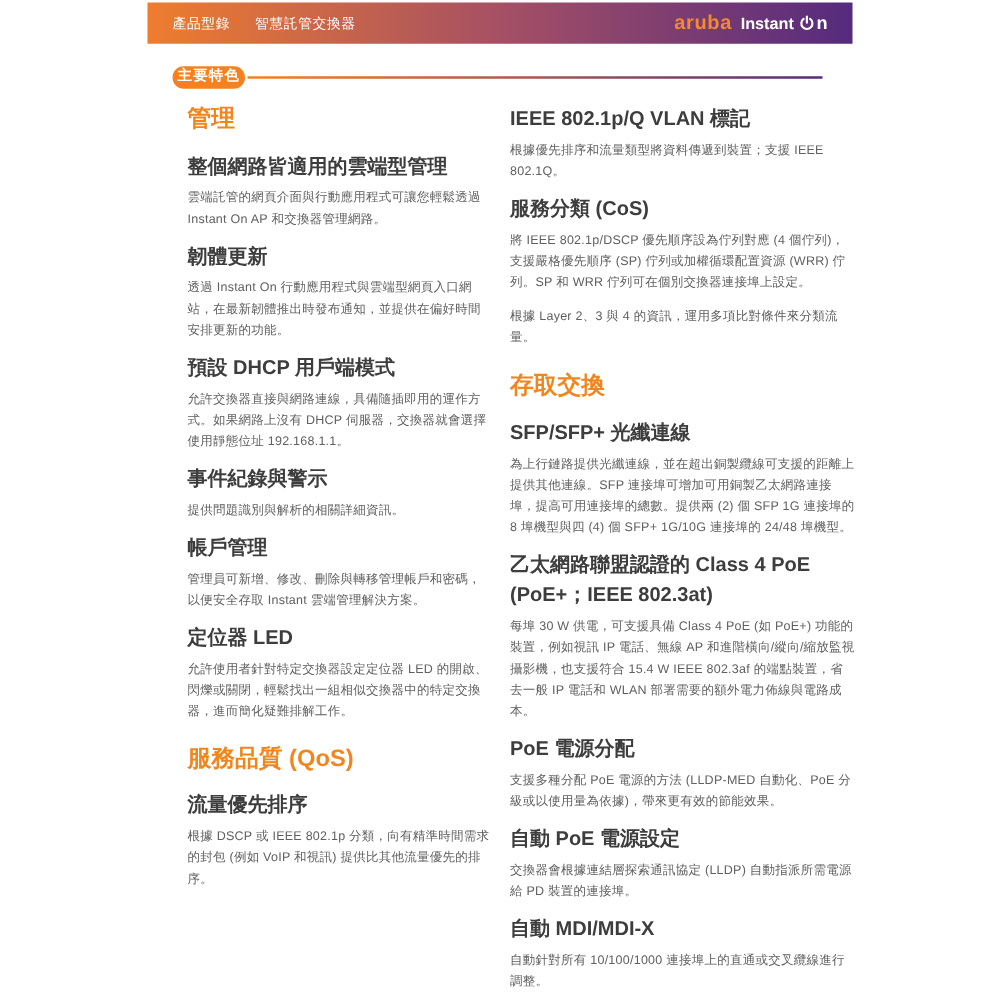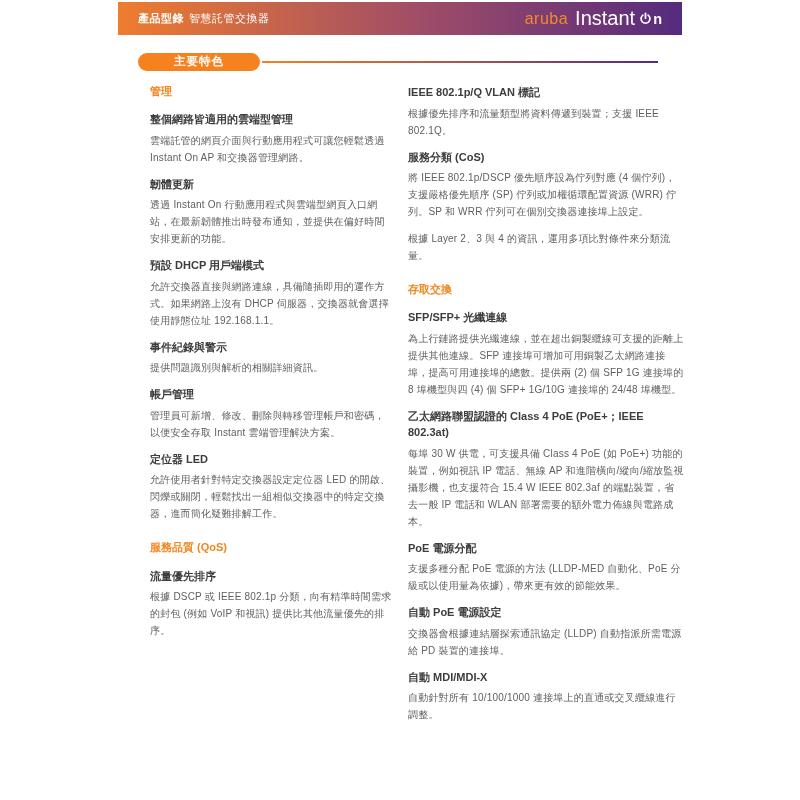--- a/index.html
+++ b/index.html
@@ -13,63 +13,63 @@
   .page{position:absolute;inset:0;overflow:hidden;}
 
   
   .header-bar{
     position:absolute;left:118px;top:2px;width:564px;height:33px;
     background:linear-gradient(90deg,var(--grad-start) 0%,#a24e66 52%,var(--grad-end) 100%);
     display:flex;align-items:center;justify-content:space-between;
     padding:0 20px;box-sizing:border-box;
   }
   .header-title{color:#ffffff;font-size:11px;letter-spacing:.5px;white-space:nowrap;}
-  .ht-bold{font-weight:bold;margin-right:5px;}
+  .ht-bold{font-weight:normal;margin-right:20px;}
   .logo{display:flex;align-items:center;white-space:nowrap;}
   .logo-aruba{
-    color:var(--aruba-orange);font-weight:normal;font-size:16px;
+    color:var(--aruba-orange);font-weight:bold;font-size:16px;
     letter-spacing:.5px;margin-right:7px;
   }
-  .logo-instant{color:#ffffff;font-size:20px;margin-right:4px;}
+  .logo-instant{color:#ffffff;font-size:13px;margin-right:4px;font-weight:bold;}
   .power-icon{display:inline-flex;align-items:center;margin-right:1px;}
   .power-icon svg{display:block;}
   .logo-n{color:#ffffff;font-size:14.5px;font-weight:bold;}
 
   
   .tag-row{
     position:absolute;left:138px;top:52px;width:520px;height:20px;
     display:flex;align-items:center;
   }
   .tag-pill{
     background:var(--accent);color:#ffffff;
     font-size:11.5px;font-weight:bold;letter-spacing:1px;
-    padding:3px 36px 4px;border-radius:11px;line-height:1;
+    padding:3px 4px 4px;border-radius:11px;line-height:1;
     white-space:nowrap;
   }
   .tag-line{
     flex:1;height:2px;margin-left:2px;
     background:linear-gradient(90deg,var(--accent),var(--grad-end));
   }
 
   
   .col{position:absolute;top:84px;}
   .col-left{left:150px;width:243px;}
   .col-right{left:408px;width:276px;}
 
   .section{margin:0;}
   .section + .section{margin-top:6px;}
   .section-title{
     color:var(--heading-orange);
-    font-size:11px;font-weight:bold;
+    font-size:19px;font-weight:bold;
     margin:18px 0 13px;line-height:1.3;
   }
   .section:first-child .section-title{margin-top:0;}
   .item{margin:0 0 10px;}
   .item-heading{
-    color:var(--text-dark);font-size:11px;font-weight:bold;
+    color:var(--text-dark);font-size:16px;font-weight:bold;
     margin:0 0 4px;line-height:1.5;
   }
   .item-body{
     color:var(--text-body);font-size:10px;line-height:17px;
     margin:0;letter-spacing:.2px;
   }
 </style>
 </head>
 <body style="--accent: #F6821F; --grad-start: #EE7D2E; --grad-end: #552B7E; --heading-orange: #F2861E; --aruba-orange: #F48A2C; --text-dark: #3D3D3D; --text-body: #606060;">
 

